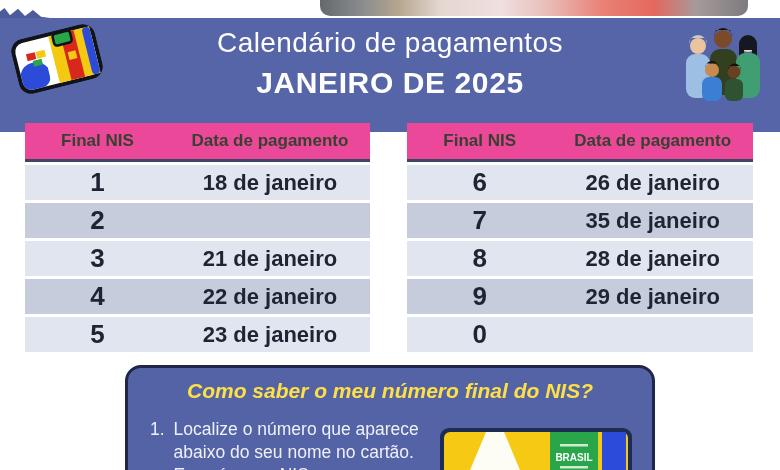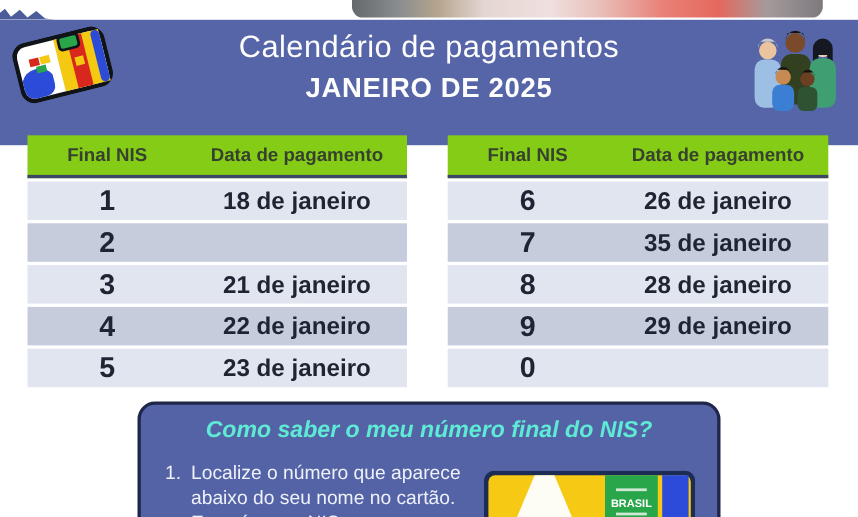--- a/index.html
+++ b/index.html
@@ -24,49 +24,49 @@
   }
   .jagged{
     position:absolute;left:0;top:-10px;width:50px;height:10px;
     background:#4c5b9a;
     clip-path:polygon(0 100%, 0 35%, 9% 0, 20% 72%, 36% 8%, 50% 80%, 66% 20%, 82% 88%, 100% 100%);
   }
   .banner-titles{
     position:absolute;left:110px;right:110px;top:9px;text-align:center;color:#fdfdfd;
   }
   .banner-title{font-size:28px;font-weight:normal;letter-spacing:.4px;margin:0;}
-  .banner-subtitle{font-size:25px;font-weight:bold;letter-spacing:.6px;margin:7px 0 0 0;}
+  .banner-subtitle{font-size:30px;font-weight:bold;letter-spacing:.6px;margin:7px 0 0 0;}
   .card-icon{position:absolute;left:14px;top:13px;transform:rotate(-14deg);}
   .family-icon{position:absolute;right:12px;top:6px;}
   
   .ptable{position:absolute;top:123px;}
   .ptable.t-left{left:25px;width:345px;}
   .ptable.t-right{left:407px;width:346px;}
   .thead{
     display:grid;grid-template-columns:42% 58%;height:36px;align-items:center;
-    background:#84cc16;border-bottom:3px solid #3c4666;
+    background:#ec4899;border-bottom:3px solid #3c4666;
   }
   .thead span{font-size:17px;font-weight:bold;color:#36412f;text-align:center;}
   .trow{
     display:grid;grid-template-columns:42% 58%;height:35px;align-items:center;
     margin-top:3px;
   }
   .trow:nth-of-type(odd){background:#c6ccdc;}
   .trow:nth-of-type(even){background:#e1e5ef;}
   .cell-final{font-size:26px;font-weight:bold;color:#1f2433;text-align:center;}
   .cell-date{font-size:22px;font-weight:bold;color:#1f2433;text-align:center;}
   
   .info-box{
     position:absolute;left:125px;top:365px;width:530px;height:130px;
     background:#5363a5;border:3px solid #20264a;border-radius:16px;
     box-sizing:border-box;color:#eef1fa;
   }
   .info-title{
     text-align:center;font-size:21px;font-weight:bold;font-style:italic;
-    margin:11px 10px 0 10px;color:#5eead4;
+    margin:11px 10px 0 10px;color:#fde047;
   }
   .step{
     display:flex;gap:9px;margin:15px 0 0 22px;font-size:17.5px;line-height:1.32;
   }
   .step-lines div{white-space:nowrap;}
   .bf-card{position:absolute;right:20px;top:60px;}
 </style>
 </head>
 <body>
 

